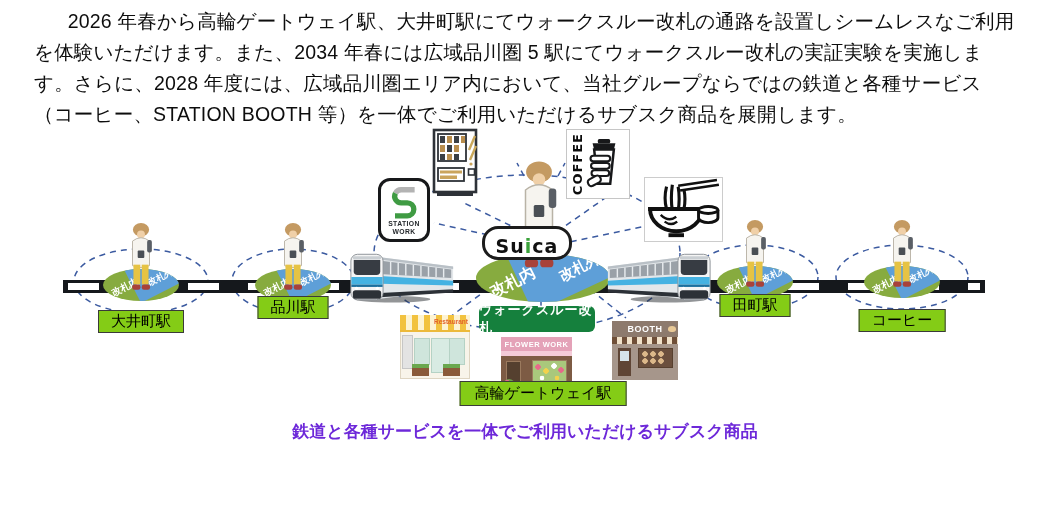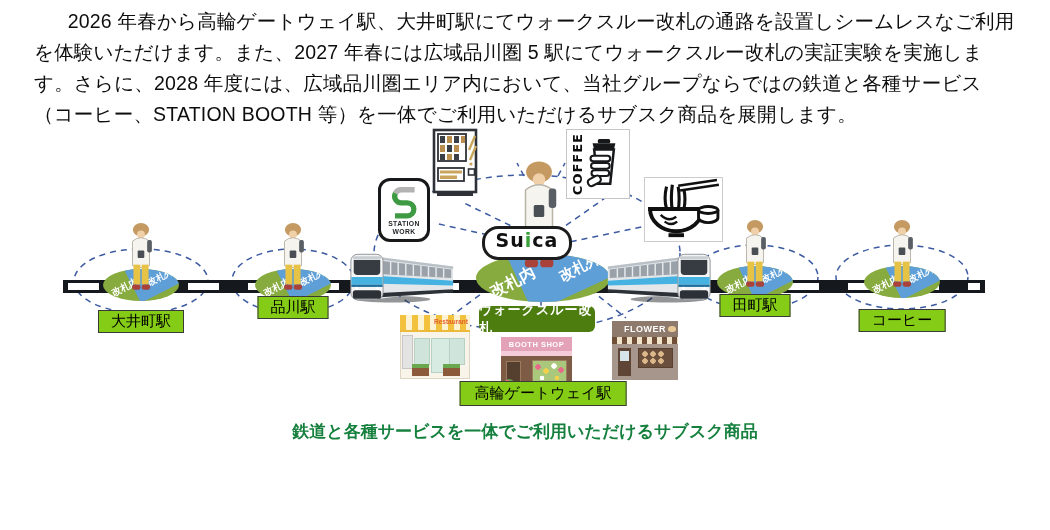--- a/index.html
+++ b/index.html
@@ -3,21 +3,21 @@
 <meta charset="utf-8">
 <style>
   html,body{margin:0;padding:0;background:#fff;}
   .page{position:relative;width:1050px;height:530px;background:#fff;overflow:hidden;
         font-family:"Liberation Sans","DejaVu Sans",sans-serif;color:#111;}
   .para{position:absolute;margin:0;font-size:19.5px;line-height:31px;color:#0d0d0d;
         text-indent:14px;letter-spacing:0.2px;}
   .para.top{left:34px;top:6px;width:984px;}
   .para.bottom{left:38px;top:456px;width:982px;}
   .caption{position:absolute;left:0;top:420px;width:1050px;text-align:center;
-           font-weight:bold;font-size:17px;color:#15803d;z-index:8;}
+           font-weight:bold;font-size:17px;color:#6d28d9;z-index:8;}
 
   
   .overlay{position:absolute;left:0;top:140px;width:1050px;height:290px;z-index:1;}
 
   
   .track{position:absolute;left:63px;top:280px;width:922px;height:13px;background:#15181c;z-index:2;}
   .track::before{content:"";position:absolute;left:5px;right:5px;top:3px;bottom:3px;
                  background:repeating-linear-gradient(90deg,#fff 0 31px,#15181c 31px 60px);}
 
   
@@ -35,26 +35,26 @@
   .bigE .g-out{right:9px;top:4px;font-size:14.5px;}
   .bigE .g-in{left:13px;top:18px;font-size:16px;}
 
   .person{position:absolute;z-index:6;}
   .train{position:absolute;width:106px;height:54px;z-index:4;}
 
   .st-label{position:absolute;transform:translateX(-50%);background:#84cc16;
             border:1.6px solid #3a3a3a;padding:1px 12px;font-size:15px;
             white-space:nowrap;z-index:7;color:#000;}
 
-  .walk-btn{position:absolute;left:479px;top:306px;width:116px;height:26px;background:#4d7c0f;
+  .walk-btn{position:absolute;left:479px;top:306px;width:116px;height:26px;background:#15803d;
             border-radius:6px;color:#fff;font-size:13px;font-weight:600;display:flex;
             align-items:center;justify-content:center;letter-spacing:1px;z-index:6;}
 
   .suica{position:absolute;left:482px;top:226px;width:84px;height:28px;background:#fff;
-         border:3px solid #1c1c1c;border-radius:16px;display:flex;align-items:flex-start;
+         border:3px solid #1c1c1c;border-radius:16px;display:flex;align-items:flex-end;
          justify-content:center;font-weight:bold;font-size:19px;letter-spacing:1px;z-index:7;
          font-family:"DejaVu Sans",sans-serif;}
   .suica .gi{color:#3aa23a;}
 
   .sw{position:absolute;left:378px;top:178px;width:52px;height:64px;background:#fff;
       border:3px solid #17181a;border-radius:12px;display:flex;flex-direction:column;
       align-items:center;padding-top:3px;box-sizing:border-box;z-index:5;}
   .sw-text{font-size:6.8px;font-weight:bold;line-height:7.5px;color:#24282c;
            text-align:center;letter-spacing:.4px;}
 
@@ -113,21 +113,21 @@
                      radial-gradient(circle at 22px 5px,#dcb88a 2.5px,transparent 3px),
                      radial-gradient(circle at 6px 12px,#dcb88a 2.5px,transparent 3px),
                      radial-gradient(circle at 14px 12px,#dcb88a 2.5px,transparent 3px),
                      radial-gradient(circle at 22px 12px,#dcb88a 2.5px,transparent 3px);}
 </style>
 </head>
 <body>
 
 <div class="page">
 
-  <p class="para top">　2026 年春から高輪ゲートウェイ駅、大井町駅にてウォークスルー改札の通路を設置しシームレスなご利用を体験いただけます。また、2027 年春には広域品川圏 5 駅にてウォークスルー改札の実証実験を実施します。さらに、2028 年度には、広域品川圏エリア内において、当社グループならではの鉄道と各種サービス（コーヒー、STATION BOOTH 等）を一体でご利用いただけるサブスク商品を展開します。</p>
+  <p class="para top">　2026 年春から高輪ゲートウェイ駅、大井町駅にてウォークスルー改札の通路を設置しシームレスなご利用を体験いただけます。また、2034 年春には広域品川圏 5 駅にてウォークスルー改札の実証実験を実施します。さらに、2028 年度には、広域品川圏エリア内において、当社グループならではの鉄道と各種サービス（コーヒー、STATION BOOTH 等）を一体でご利用いただけるサブスク商品を展開します。</p>
 
   <svg width="0" height="0" style="position:absolute" aria-hidden="true">
     <defs>
       <symbol id="person-sym" viewBox="0 0 36 78">
         <ellipse cx="18" cy="8" rx="8.6" ry="7" fill="#c49a62"></ellipse>
         <circle cx="18" cy="13" r="4.2" fill="#f0d0a8"></circle>
         <path d="M9 20 Q18 13 27 20 L27 46 Q18 50 9 46 Z" fill="#f6f4ef" stroke="#b9b3a6" stroke-width="1"></path>
         <rect x="24.5" y="19" width="5" height="13" rx="2" fill="#5a5f66"></rect>
         <rect x="14.5" y="30" width="7" height="8" rx="1" fill="#4a4f55"></rect>
         <rect x="10" y="45" width="7.2" height="21" fill="#e6c344"></rect>
@@ -331,33 +331,33 @@
       <div class="rest-win rw1"></div>
       <div class="rest-door"></div>
       <div class="rest-win rw2"></div>
       <div class="planter pl1"></div>
       <div class="planter pl2"></div>
     </div>
   </div>
 
   <div class="shop flower">
     <div class="fl-sign">
-      <span>BOOTH SHOP</span>
+      <span>FLOWER WORK</span>
     </div>
     <div class="fl-awn"></div>
     <div class="fl-face">
       <div class="fl-win"></div>
       <div class="fl-disp"></div>
       <div class="fl-bouq"></div>
     </div>
   </div>
 
   <div class="shop bakery">
     <div class="bk-band">
-      <span>FLOWER</span>
+      <span>BOOTH</span>
       <div class="bk-bread"></div>
     </div>
     <div class="bk-awn"></div>
     <div class="bk-face">
       <div class="bk-door"></div>
       <div class="bk-disp"></div>
     </div>
   </div>
 
   <div class="st-label" style="left:543px;top:381px;padding:2px 14px">高輪ゲートウェイ駅</div>

